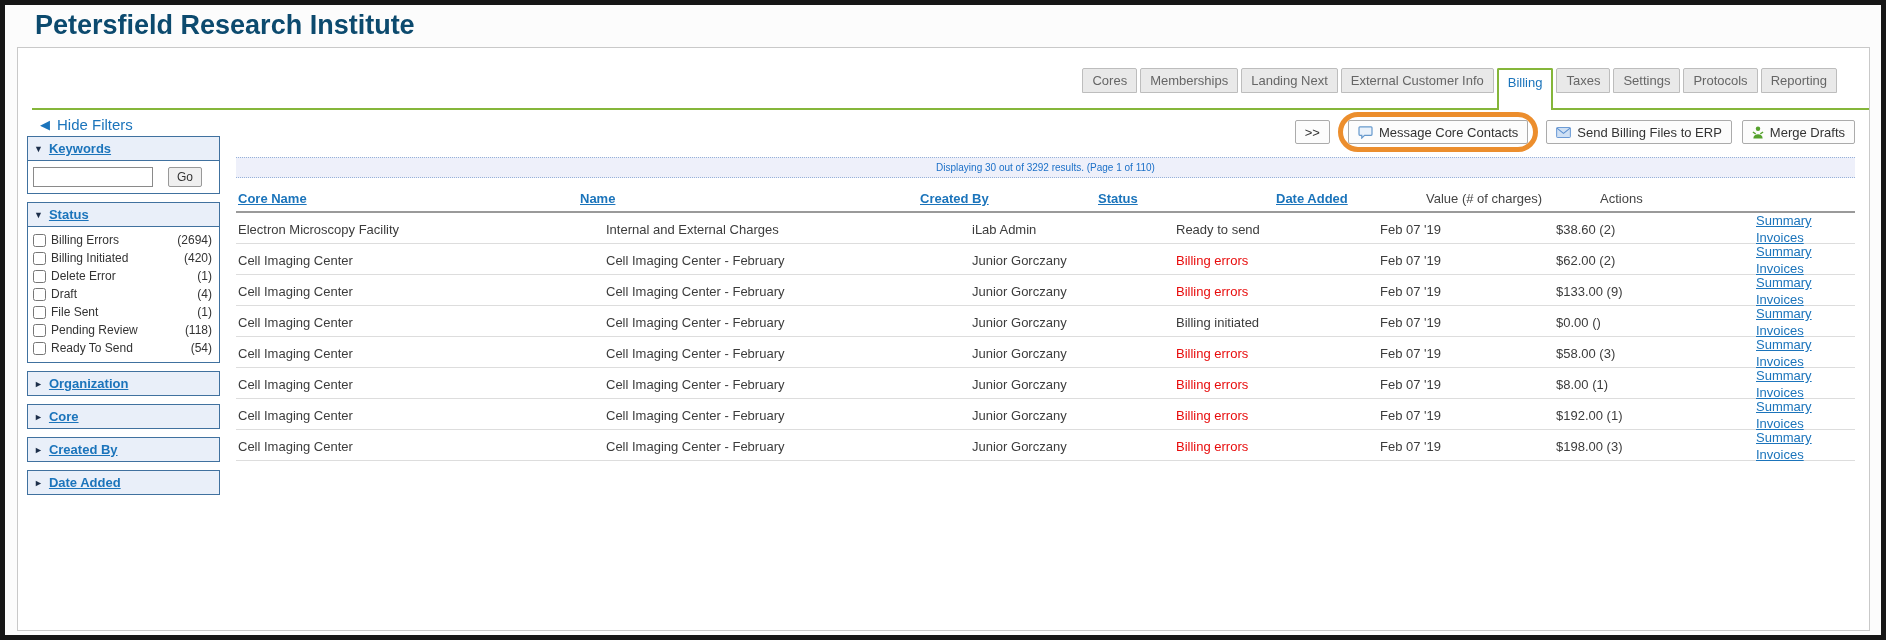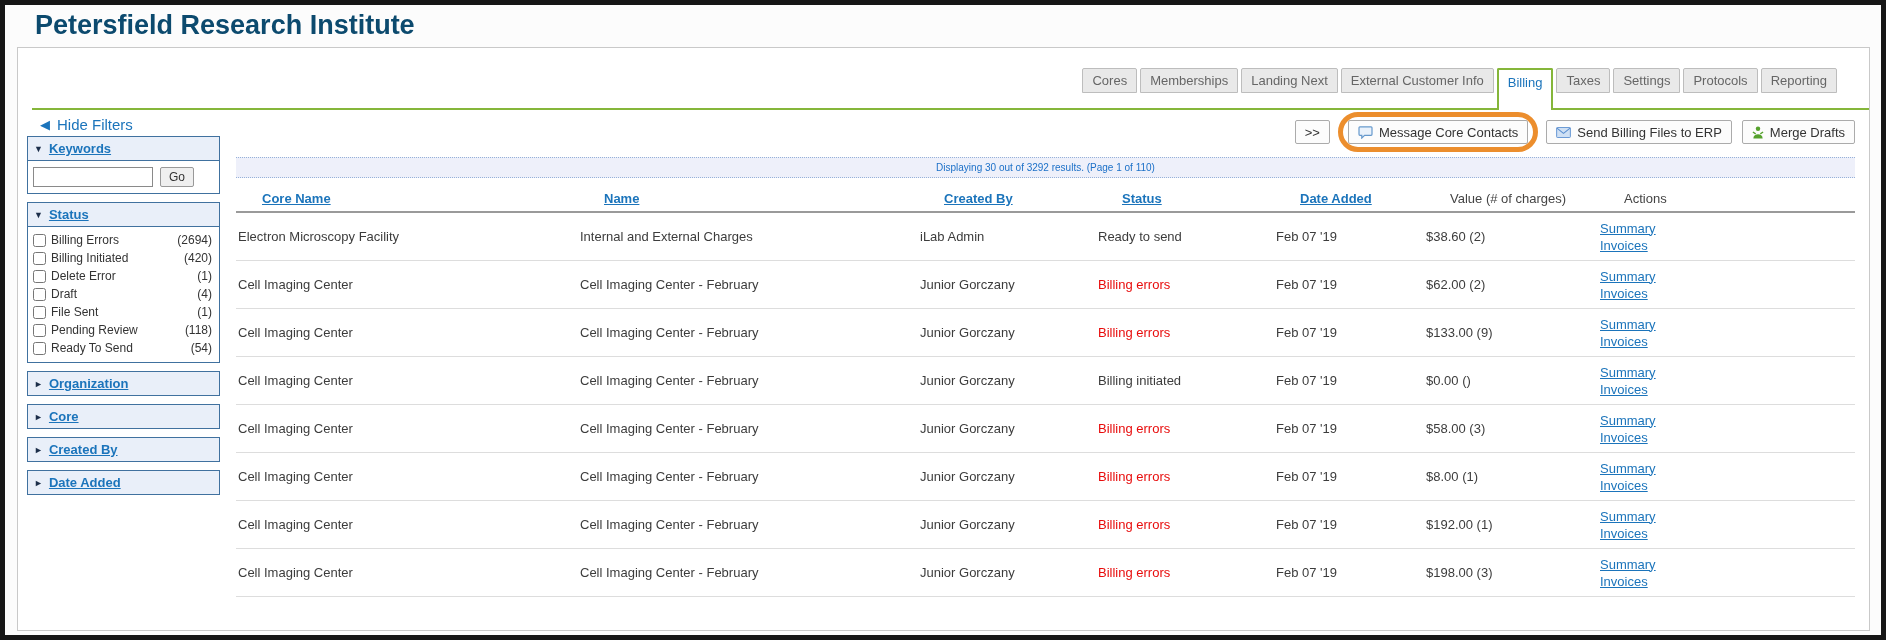--- a/index.html
+++ b/index.html
@@ -37,21 +37,21 @@
   }
   .hide-filters .tri { font-size:13px; }
   
   .sidebar { position:absolute; left:9px; top:88px; width:193px; font-size:12px; z-index:2; }
   .fbox { border:1px solid #40719f; margin-bottom:8px; background:#fff; }
   .fhead { background:#e9eff9; padding:4px 6px; display:flex; align-items:center; gap:6px; cursor:pointer; }
   .fhead .tri { color:#1c2e4a; font-size:9px; }
   .ftitle { color:#1b74bb; font-weight:bold; text-decoration:underline; font-size:13px; }
   .kw-body { padding:6px 5px; display:flex; gap:7px; align-items:center; border-top:1px solid #40719f; }
   .kw-input { width:120px; height:20px; border:1px solid #8a8a8a; padding:0 3px; font-size:12px; }
-  .go-btn { font-size:12px; padding:2px 8px; background:#efefef; border:1px solid #999; border-radius:2px; color:#333; cursor:pointer; }
+  .go-btn { font-size:12px; padding:2px 8px; background:#efefef; border:1px solid #999; border-radius:2px; color:#333; cursor:pointer;margin-left:8px; }
   .status-body { padding:4px 0 5px; border-top:1px solid #40719f; }
   .status-row { display:flex; align-items:center; padding:2px 7px 2px 5px; gap:3px; color:#333; cursor:pointer; }
   .status-row input { width:13px; height:13px; margin:0 2px 0 0; }
   .status-count { margin-left:auto; }
   .filter-actions { margin-top:2px; }
   .action-bar {
     background:#f1f1f1; border:1px solid #dcdcdc; padding:4px 8px; margin-bottom:2px;
     display:flex; align-items:center; gap:10px; color:#555; font-size:13px; cursor:pointer;
   }
   
@@ -77,24 +77,24 @@
   .pg[data-type="prev"] { color:#555; margin-right:6px; cursor:pointer; }
   .pg[data-type="current"] { color:#ee3d8f; font-weight:bold; font-style:italic; margin:0 5px; }
   .pg[data-type="page"], .pg[data-type="next"] {
     border:1px solid #88a6cf; color:#1b74bb; padding:1px 7px; background:#fff; cursor:pointer;
   }
   .pg[data-type="gap"] { color:#777; margin:0 2px; }
   
   .table { margin-top:13px; }
   .grid { display:grid; grid-template-columns:342px 340px 178px 178px 150px 174px 1fr; }
   .thead { border-bottom:2px solid #9a9a9a; padding-bottom:5px; }
-  .th { font-size:13px; padding-left:2px; justify-self:start;margin-left:24px; }
+  .th { font-size:13px; padding-left:2px; justify-self:start; }
   .th.sortable { color:#1b74bb; font-weight:bold; text-decoration:underline; cursor:pointer; }
   .th.plain { color:#444; }
-  .trow { height:48px; border-bottom:1px solid #ddd; align-items:center; }
+  .trow { height:31px; border-bottom:1px solid #ddd; align-items:center;gap:26px; }
   .td { font-size:13px; color:#3c3c3c; padding-left:2px; }
   .td[data-status="error"] { color:#e80c0c; }
   .c-actions { display:flex; flex-direction:column; gap:2px; align-self:center; }
   .alink { color:#1b74bb; text-decoration:underline; cursor:pointer; width:fit-content; }
   .icon-svg { display:inline-block; vertical-align:middle; }
 </style>
 </head>
 <body>
 
 <h1 class="page-title">Petersfield Research Institute</h1>

